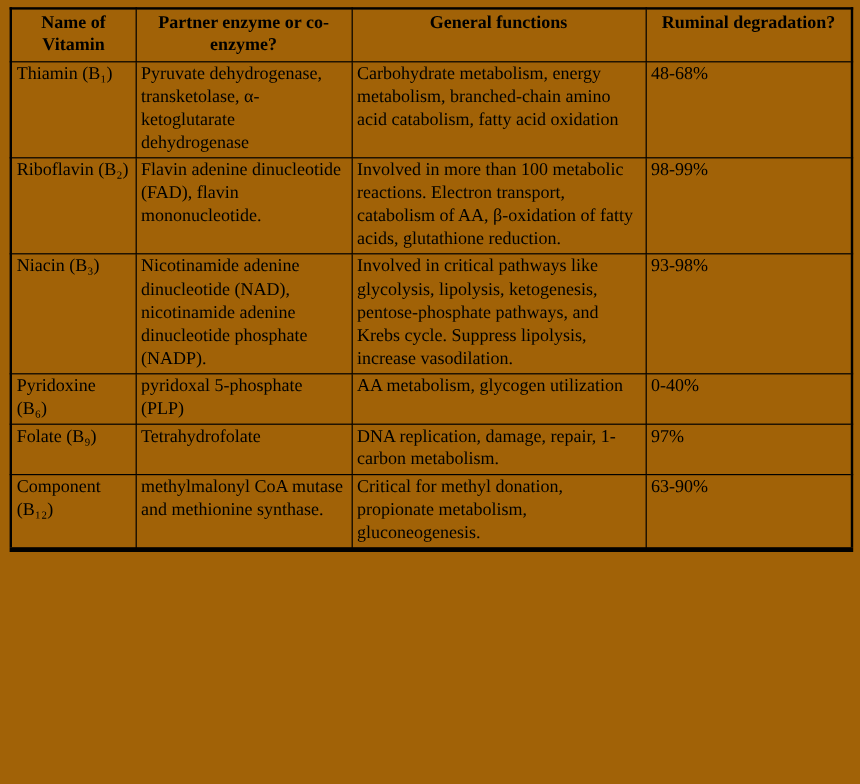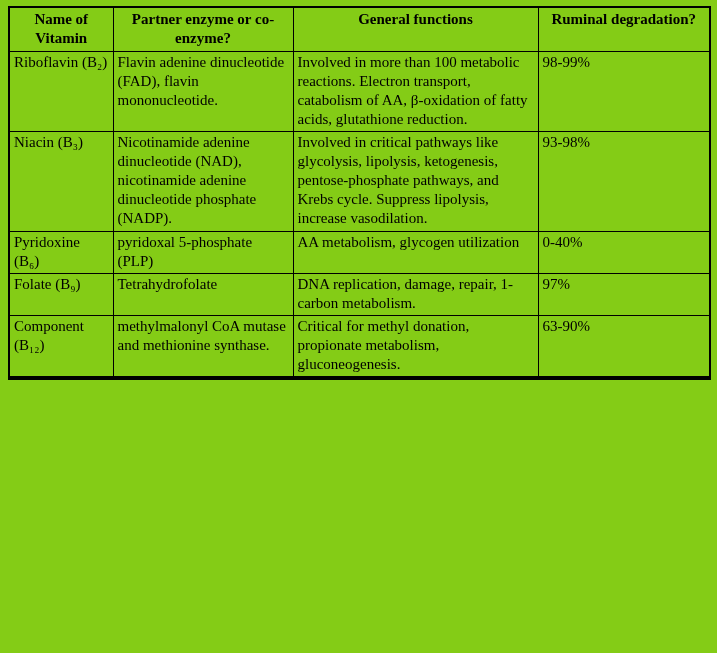--- a/index.html
+++ b/index.html
@@ -9,21 +9,21 @@
     width: 717px;
     height: 653px;
     font-family: "Liberation Serif", "DejaVu Serif", serif;
     color: #000000;
   }
   .page {
     width: 717px;
     height: 653px;
     box-sizing: border-box;
     padding: 6px 8px;
-    background: #84cc16;
+    background: #a16207;
   }
   table.vitamin-table {
     border-collapse: collapse;
     table-layout: fixed;
     width: 701px;
     border: 2px solid #000000;
     border-bottom: 4px solid #000000;
   }
   table.vitamin-table th,
   table.vitamin-table td {
@@ -61,20 +61,26 @@
     <thead>
       <tr>
         <th>Name of Vitamin</th>
         <th>Partner enzyme or co-enzyme?</th>
         <th>General functions</th>
         <th>Ruminal degradation?</th>
       </tr>
     </thead>
     <tbody>
         <tr>
+          <td>Thiamin (B₁)</td>
+          <td>Pyruvate dehydrogenase, transketolase, α-ketoglutarate dehydrogenase</td>
+          <td>Carbohydrate metabolism, energy metabolism, branched-chain amino acid catabolism, fatty acid oxidation</td>
+          <td>48-68%</td>
+        </tr>
+        <tr>
           <td>Riboflavin (B₂)</td>
           <td>Flavin adenine dinucleotide (FAD), flavin mononucleotide.</td>
           <td>Involved in more than 100 metabolic reactions. Electron transport, catabolism of AA, β-oxidation of fatty acids, glutathione reduction.</td>
           <td>98-99%</td>
         </tr>
         <tr>
           <td>Niacin (B₃)</td>
           <td>Nicotinamide adenine dinucleotide (NAD), nicotinamide adenine dinucleotide phosphate (NADP).</td>
           <td>Involved in critical pathways like glycolysis, lipolysis, ketogenesis, pentose-phosphate pathways, and Krebs cycle. Suppress lipolysis, increase vasodilation.</td>
           <td>93-98%</td>

